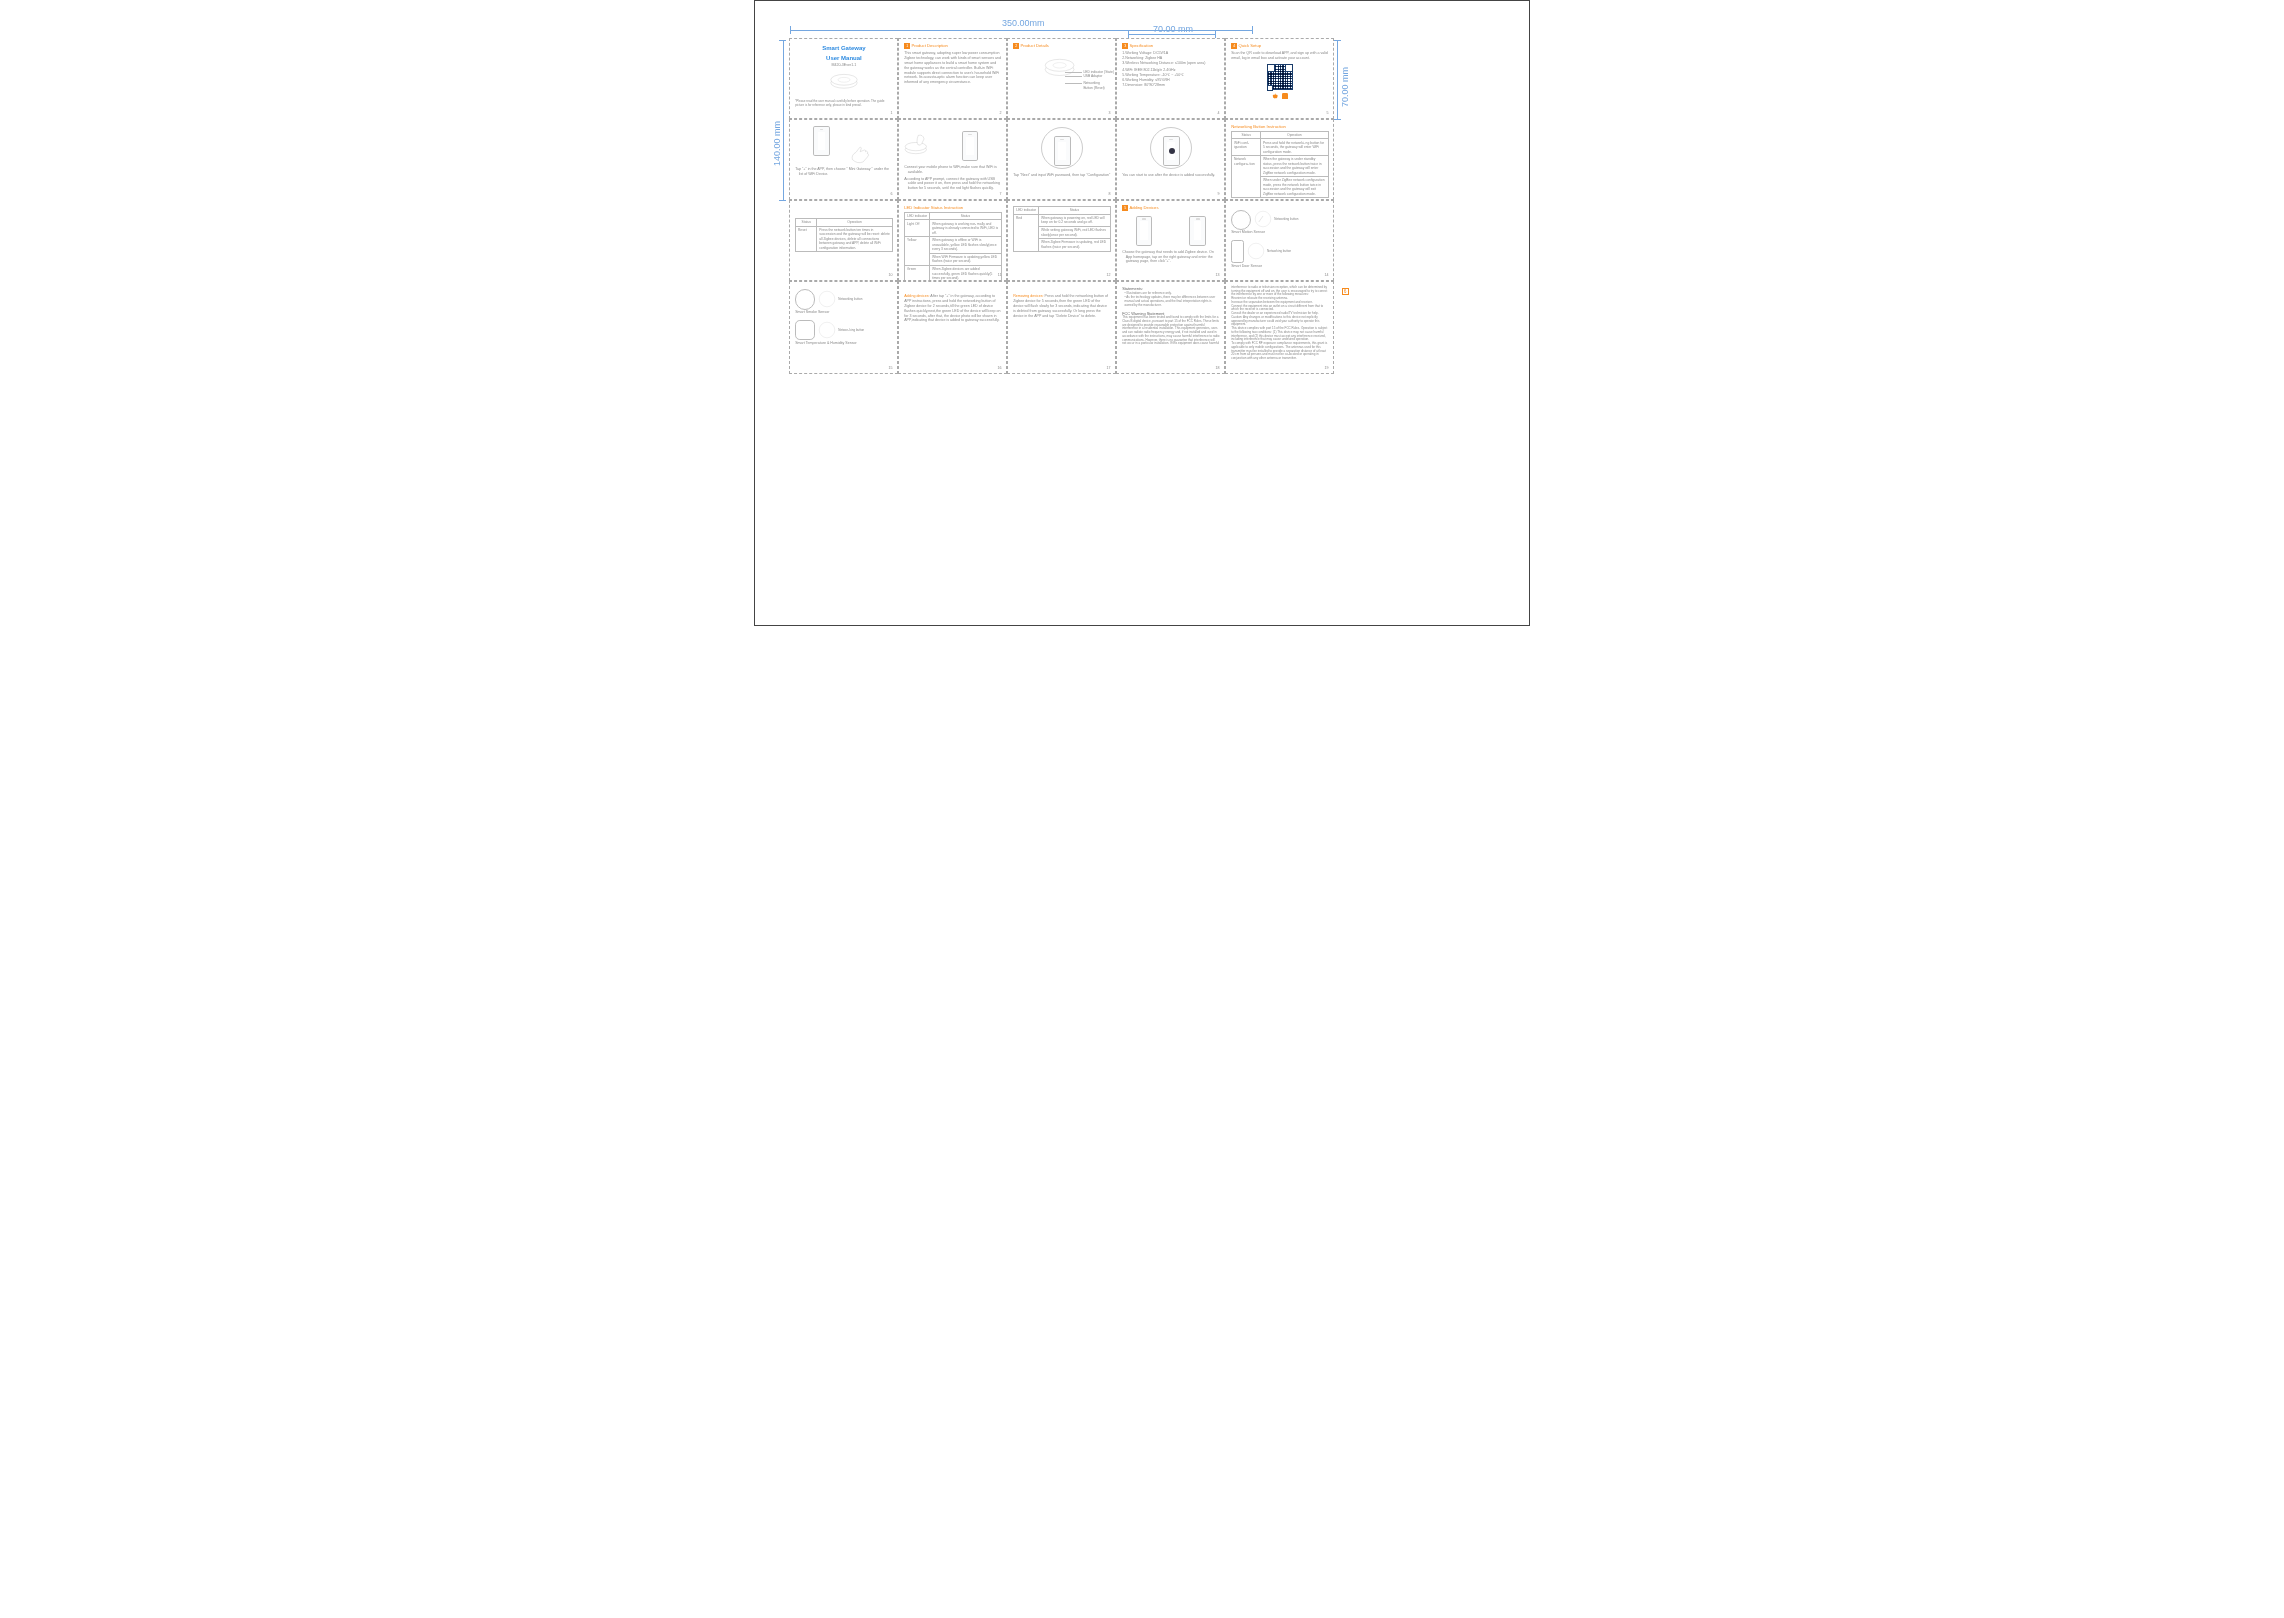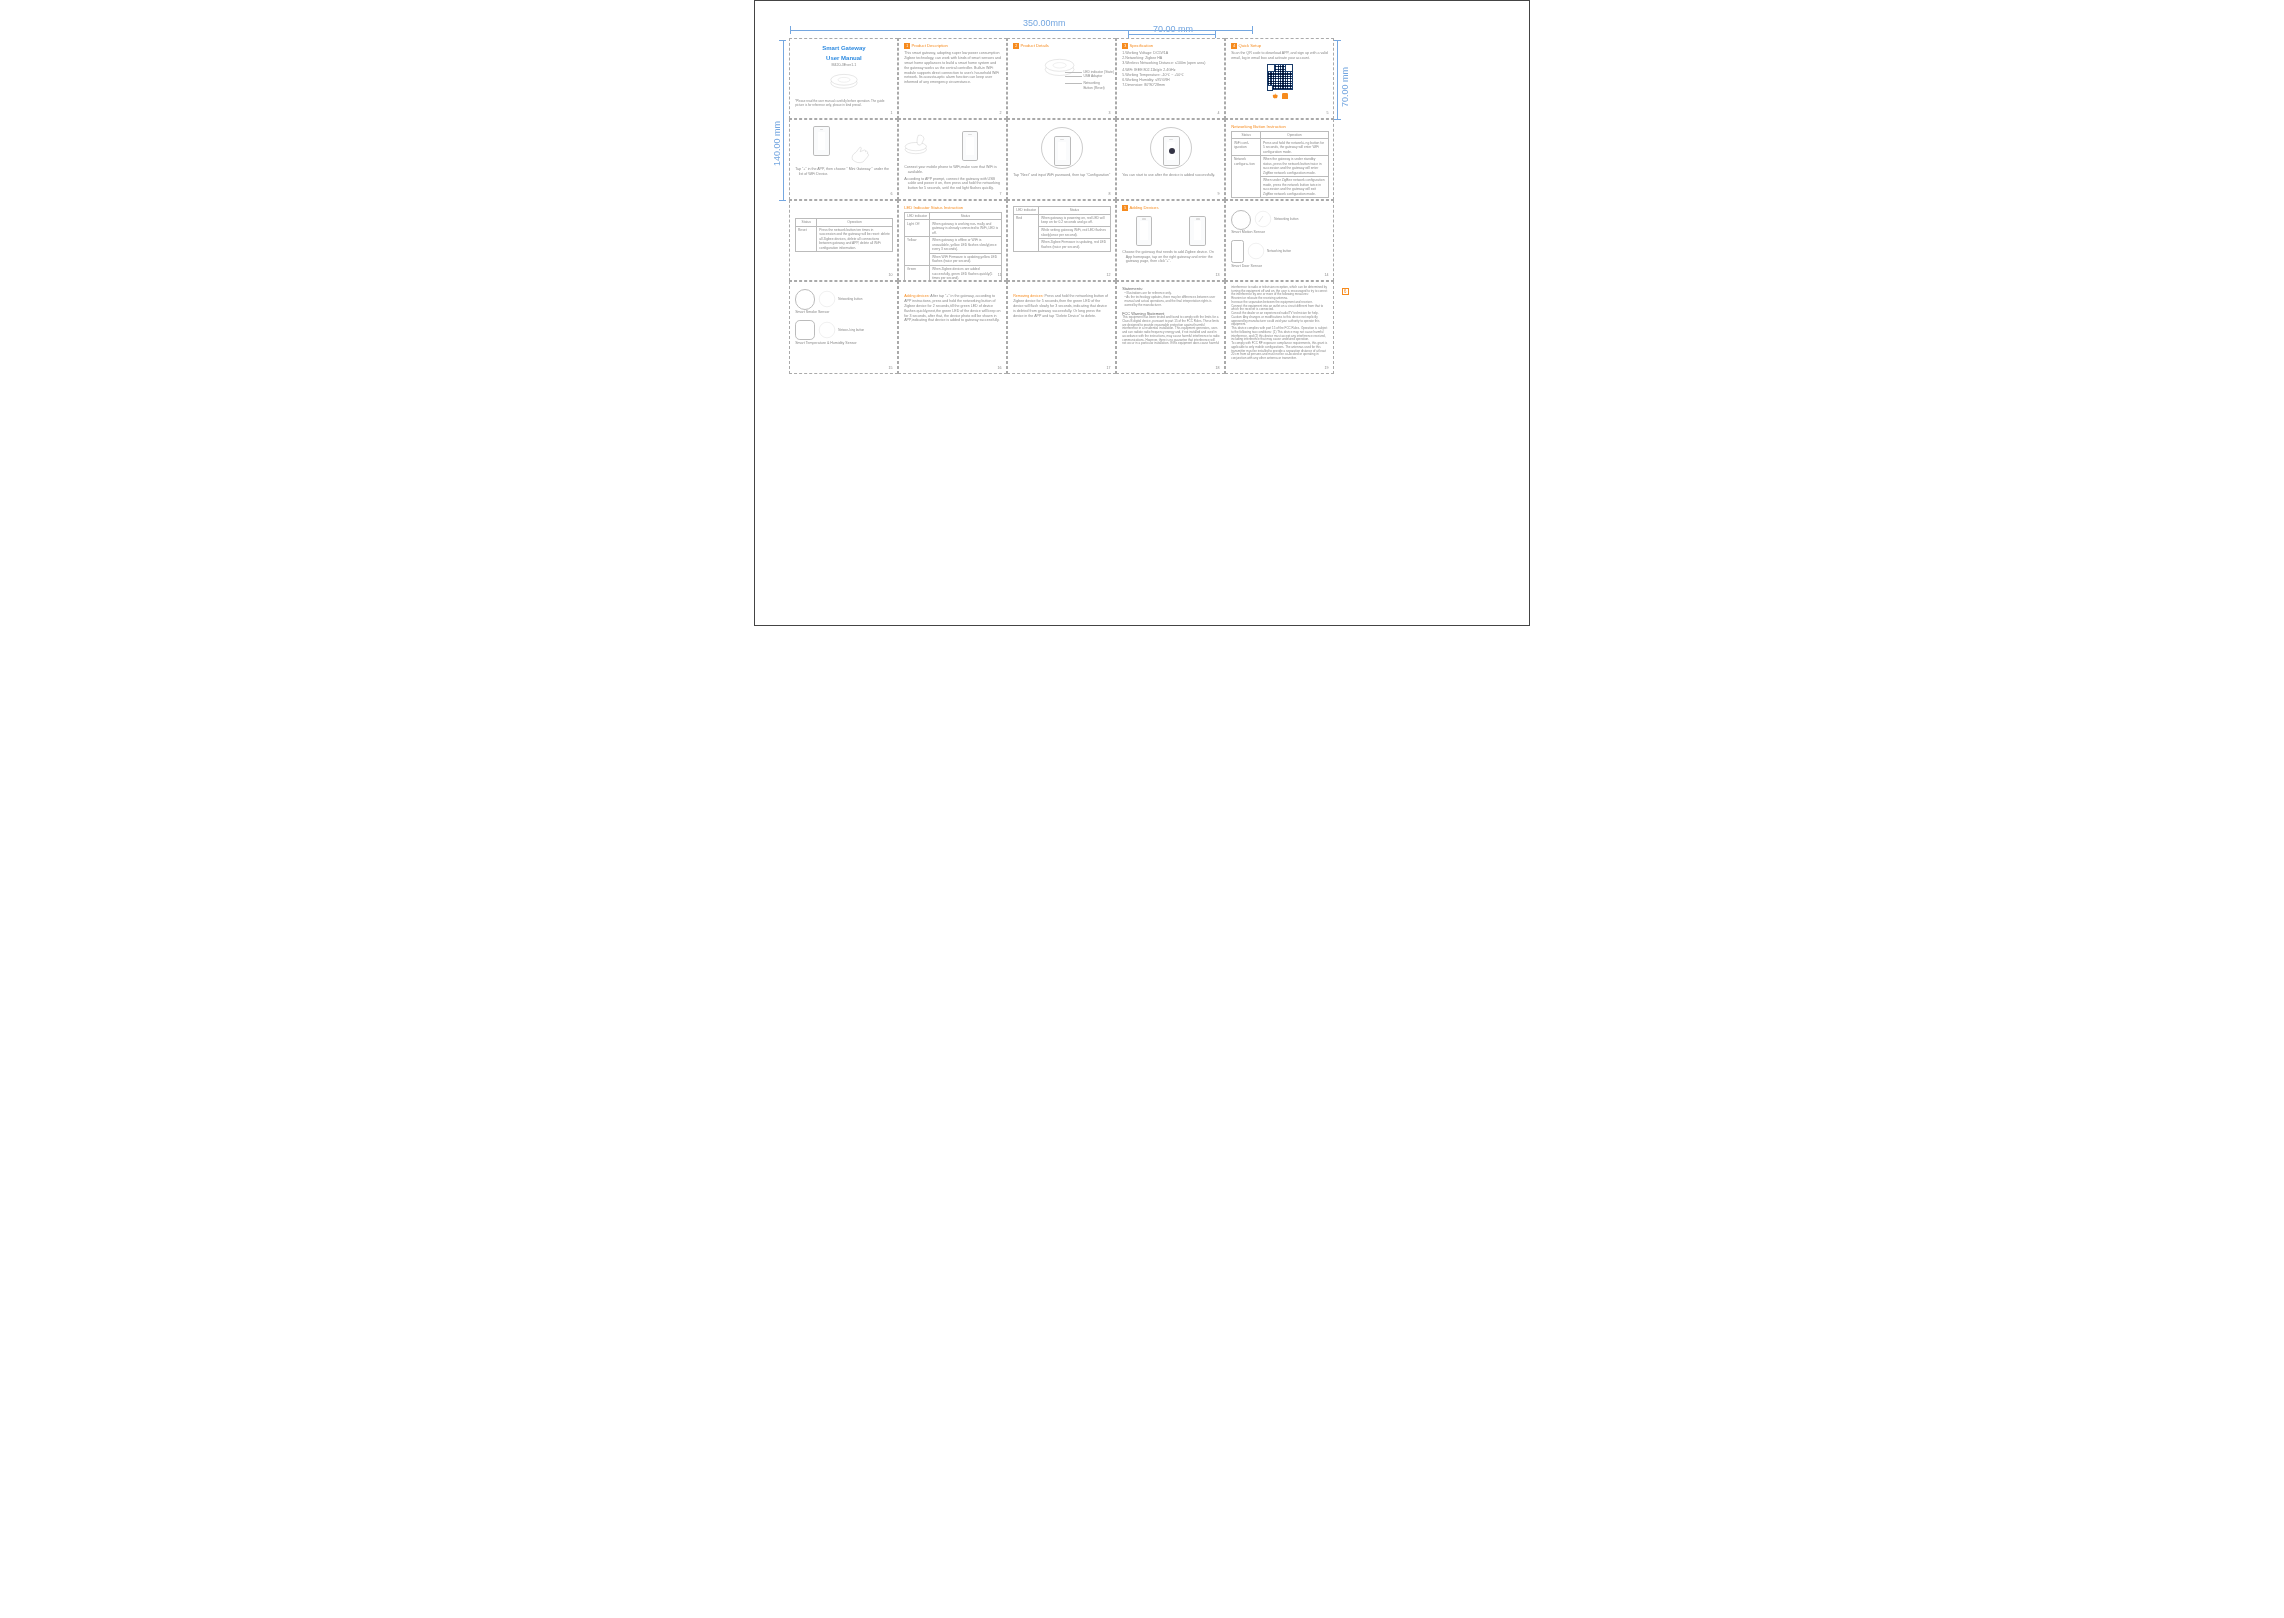--- a/index.html
+++ b/index.html
@@ -55,21 +55,21 @@
     background-blend-mode:multiply; position:relative; border:1.2px solid #1a3c6a; }
   .qr::before,.qr::after,.qr i { content:""; position:absolute; width:6px; height:6px; border:1.2px solid #1a3c6a; background:#fff; }
   .qr::before { left:-1.2px; top:-1.2px; } .qr::after { right:-1.2px; top:-1.2px; }
   .qr i { left:-1.2px; bottom:-1.2px; display:block; }
 </style>
 </head>
 <body>
 
 <div class="frame">
 
-  <div class="dim-lbl" style="left:268px; top:16.7px;">350.00mm</div>
+  <div class="dim-lbl" style="left:247px; top:16.7px;">350.00mm</div>
   <div class="dim-tick" style="left:35px; top:29px; width:463px; height:0.6px;"></div>
   <div class="dim-tick" style="left:35px; top:25px; width:0.6px; height:8.4px;"></div>
   <div class="dim-tick" style="left:497px; top:25px; width:0.6px; height:8.4px;"></div>
 
   <div class="dim-lbl" style="left:398px; top:23px;">70.00 mm</div>
   <div class="dim-tick" style="left:373px; top:33px; width:87px; height:0.6px;"></div>
   <div class="dim-tick" style="left:373px; top:30px; width:0.6px; height:7.2px;"></div>
   <div class="dim-tick" style="left:460px; top:30px; width:0.6px; height:7.2px;"></div>
 
   <div class="dim-lbl" style="left:585px; top:66px; writing-mode:vertical-rl; transform:rotate(180deg);">70.00 mm</div>

